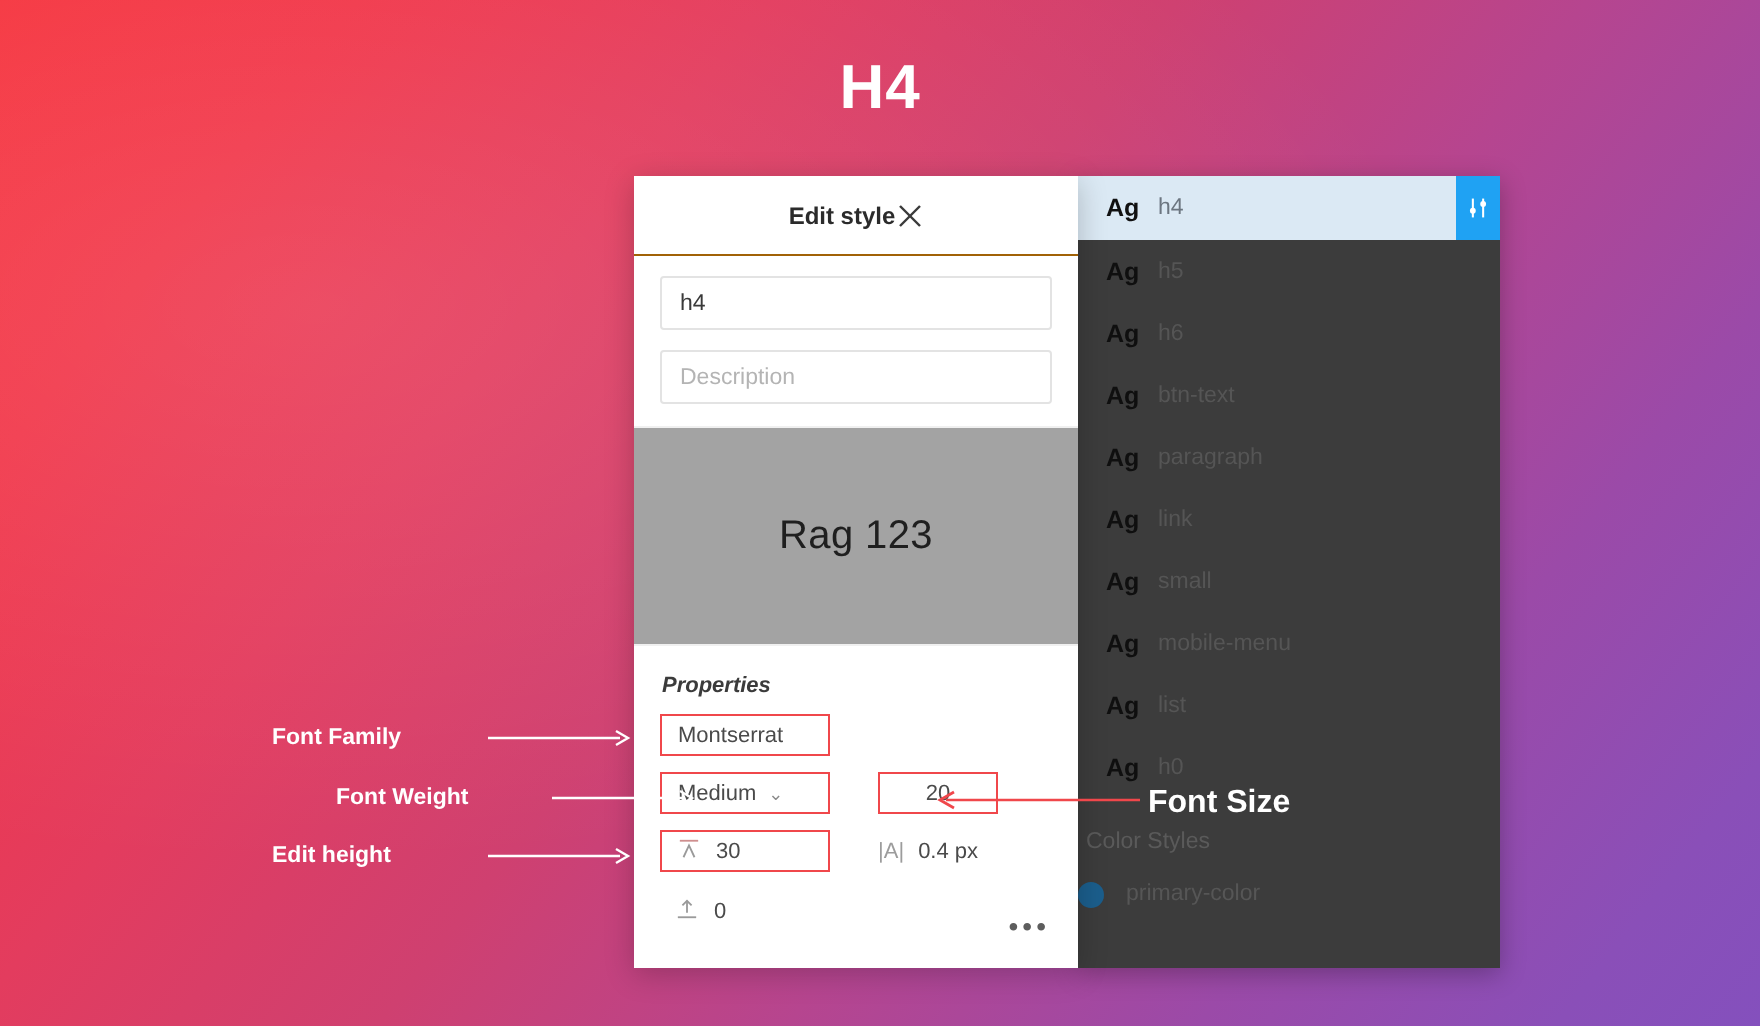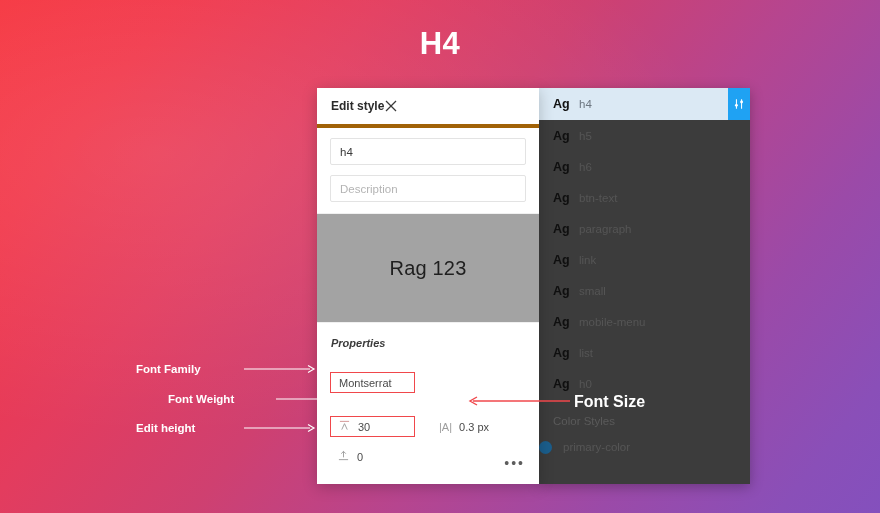--- a/index.html
+++ b/index.html
@@ -94,21 +94,21 @@
     width: 22px;
     height: 32px;
     background: #1fa2f3;
     display: flex;
     align-items: center;
     justify-content: center;
   }
   .section-head {
     color: #5a5a5a;
     font-size: 11.5px;
-    padding: 16px 0 6px 14px;
+    padding: 16px 0 6px 4px;
   }
   .color-row {
     display: flex;
     align-items: center;
     height: 28px;
   }
   .swatch {
     width: 13px;
     height: 13px;
     border-radius: 50%;
@@ -127,24 +127,24 @@
     left: 317px;
     top: 88px;
     width: 222px;
     height: 396px;
     background: #ffffff;
     box-shadow: 0 3px 14px rgba(0,0,0,0.22);
     box-sizing: border-box;
   }
   .wp-header {
     height: 40px;
-    border-bottom: 4px solid #a16207;
-    display: flex;
-    align-items: center;
-    justify-content: flex-start;
+    border-bottom: 1px solid #a16207;
+    display: flex;
+    align-items: center;
+    justify-content: center;
     padding: 0 14px;
     box-sizing: border-box;
   }
   .wp-title {
     font-size: 12px;
     color: #2b2b2b;
     font-weight: bold;
   }
   .close-x {
     width: 14px;
@@ -183,21 +183,21 @@
     font-size: 11px;
     color: #3b3b3b;
     padding: 14px 0 0 14px;
     font-weight: bold;
     font-style: italic;
   }
   .prop-grid { padding: 0 13px; }
   .prop-line {
     display: flex;
     align-items: flex-end;
-    margin-top: 23px;
+    margin-top: 8px;
     height: 21px;
   }
   .prop-cell {
     display: flex;
     align-items: center;
     font-size: 11px;
     color: #4a4a4a;
     height: 21px;
     box-sizing: border-box;
   }
@@ -362,34 +362,43 @@
     <div class="props-title">Properties</div>
 
     <div class="prop-grid">
 
       <div class="prop-line">
         <div class="prop-cell cell-w cell-pad redbox">
           <span>Montserrat</span>
         </div>
       </div>
 
+      <div class="prop-line">
+        <div class="prop-cell cell-w cell-pad redbox">
+          <span>Medium</span>
+          <span class="caret">⌄</span>
+        </div>
+        <div class="prop-cell cell-w2 redbox" style="margin-left:24px;">
+          <span>20</span>
+        </div>
+      </div>
 
       <div class="prop-line">
         <div class="prop-cell cell-w cell-pad redbox">
           <span class="prop-ico">
             <svg width="11" height="11" viewBox="0 0 12 12" stroke="#cf8f8f" fill="none" stroke-width="1">
               <line x1="1" y1="1.5" x2="11" y2="1.5"></line>
               <path d="M3 10.5 L6 4 L9 10.5" stroke="#9a9a9a"></path>
             </svg>
           </span>
           <span>30</span>
         </div>
         <div class="prop-cell" style="margin-left:24px;">
           <span style="color:#9c9c9c;margin-right:7px;">|A|</span>
-          <span>0.3 px</span>
+          <span>0.4 px</span>
         </div>
       </div>
 
       <div class="spacer-line">
         <div class="prop-cell cell-pad">
           <span class="prop-ico">
             <svg width="11" height="11" viewBox="0 0 12 12" stroke="#9a9a9a" fill="none" stroke-width="1">
               <line x1="1" y1="10.5" x2="11" y2="10.5"></line>
               <line x1="6" y1="1.5" x2="6" y2="8"></line>
               <path d="M3.5 4 L6 1.5 L8.5 4"></path>

